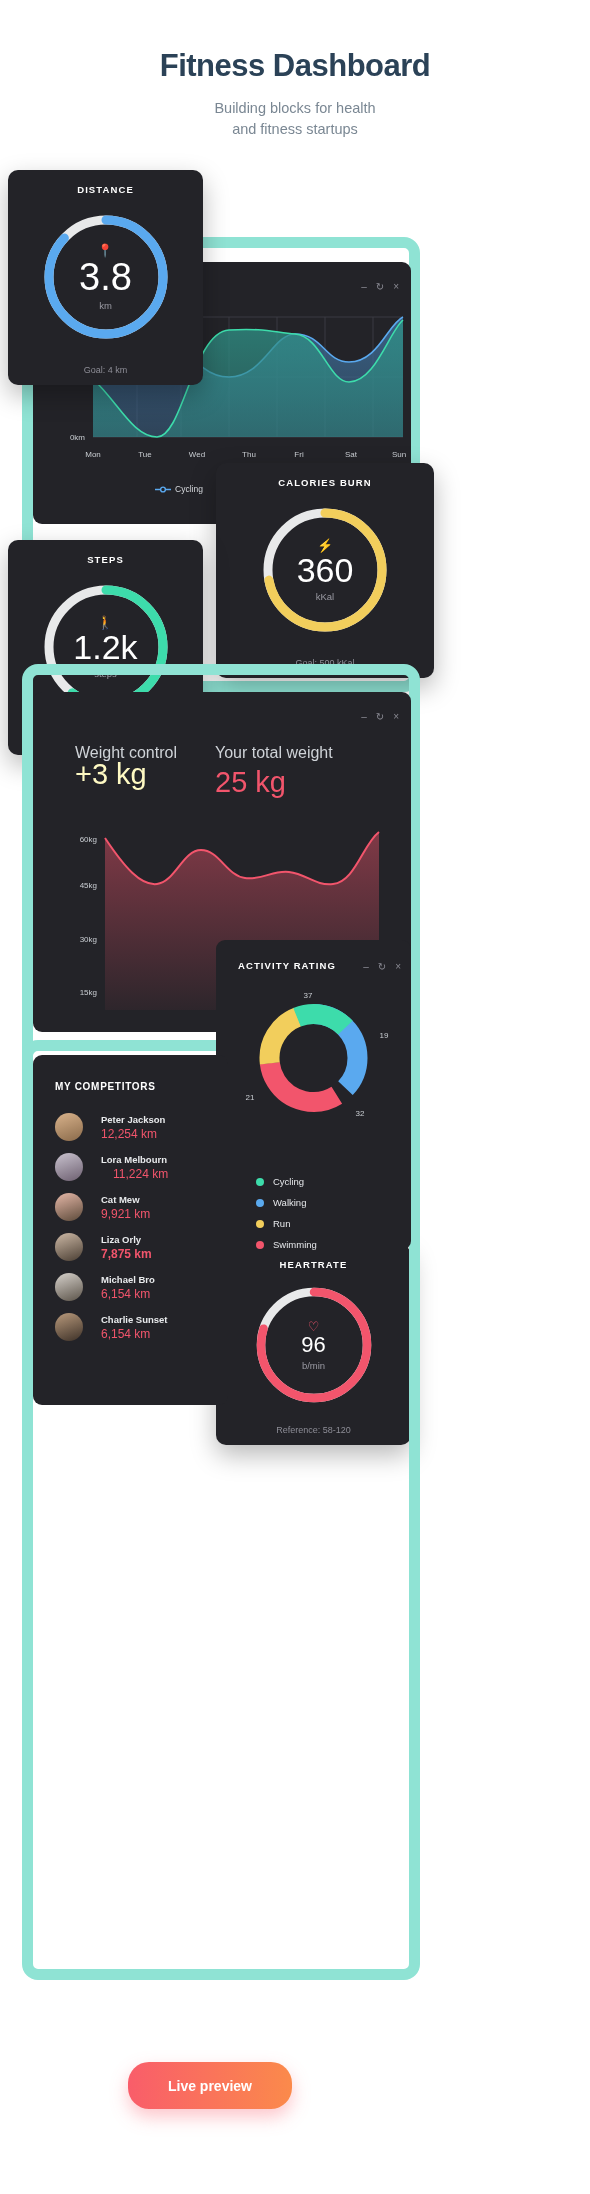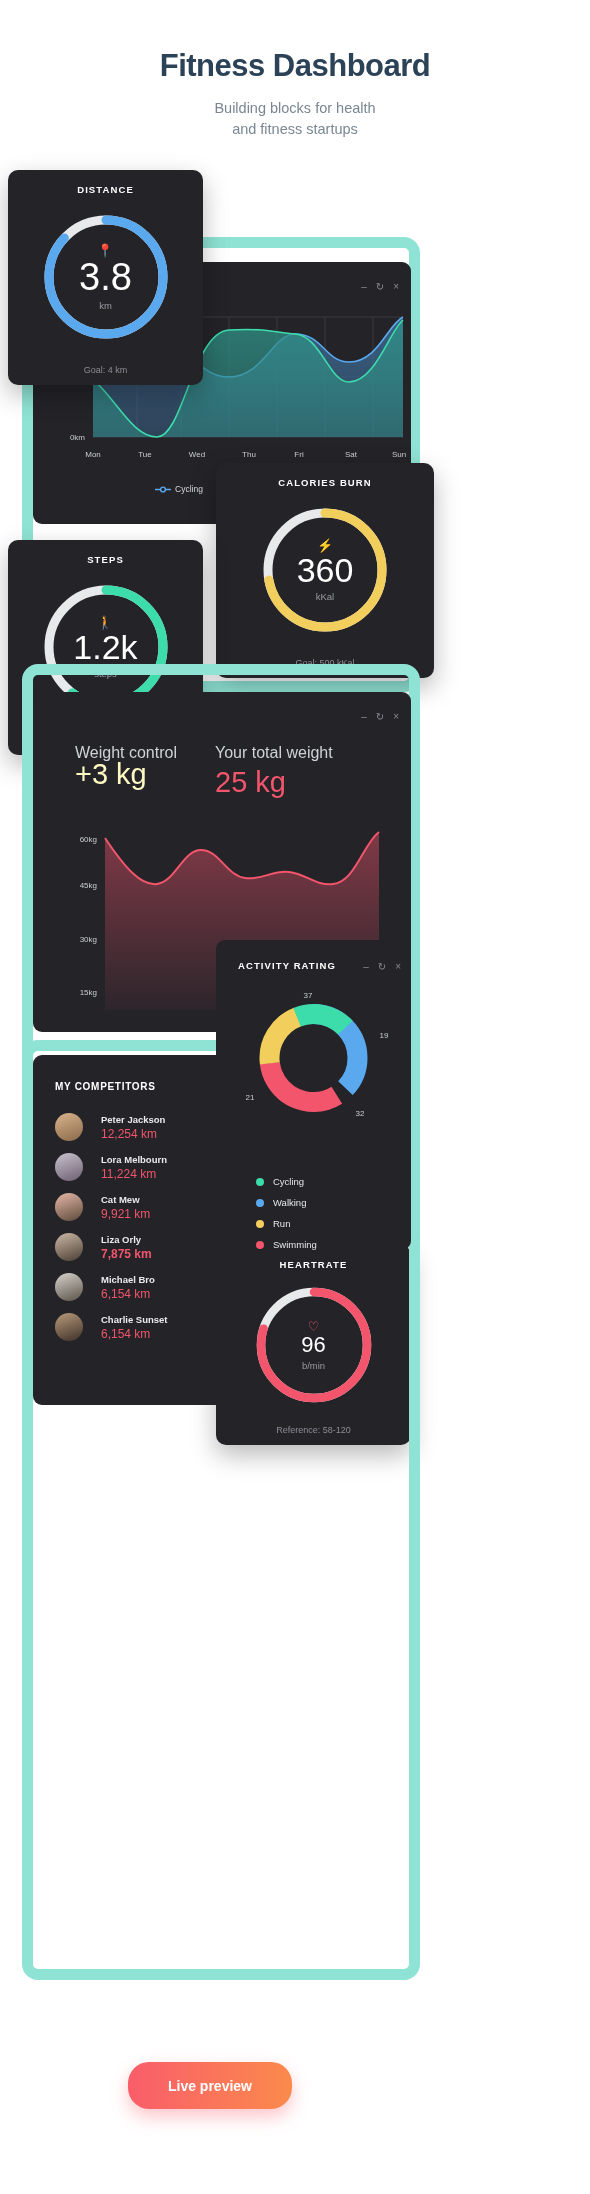--- a/index.html
+++ b/index.html
@@ -339,21 +339,21 @@
         <span>
           <span class="comp-name" style="display:block;">Peter Jackson</span>
           <span class="comp-dist" style="display:block;">12,254 km</span>
         </span>
       </div>
 
       <div class="comp-row">
         <span class="avatar" style="background:linear-gradient(160deg,#c9c3cf,#6d5f70);"></span>
         <span>
           <span class="comp-name" style="display:block;">Lora Melbourn</span>
-          <span class="comp-dist" style="display:block;">11,224 km</span>
+          <span class="comp-dist" style="display:block;margin-left:12px;">11,224 km</span>
         </span>
       </div>
 
       <div class="comp-row">
         <span class="avatar" style="background:linear-gradient(160deg,#e6b8a8,#5c4a3a);"></span>
         <span>
           <span class="comp-name" style="display:block;">Cat Mew</span>
           <span class="comp-dist" style="display:block;">9,921 km</span>
         </span>
       </div>

